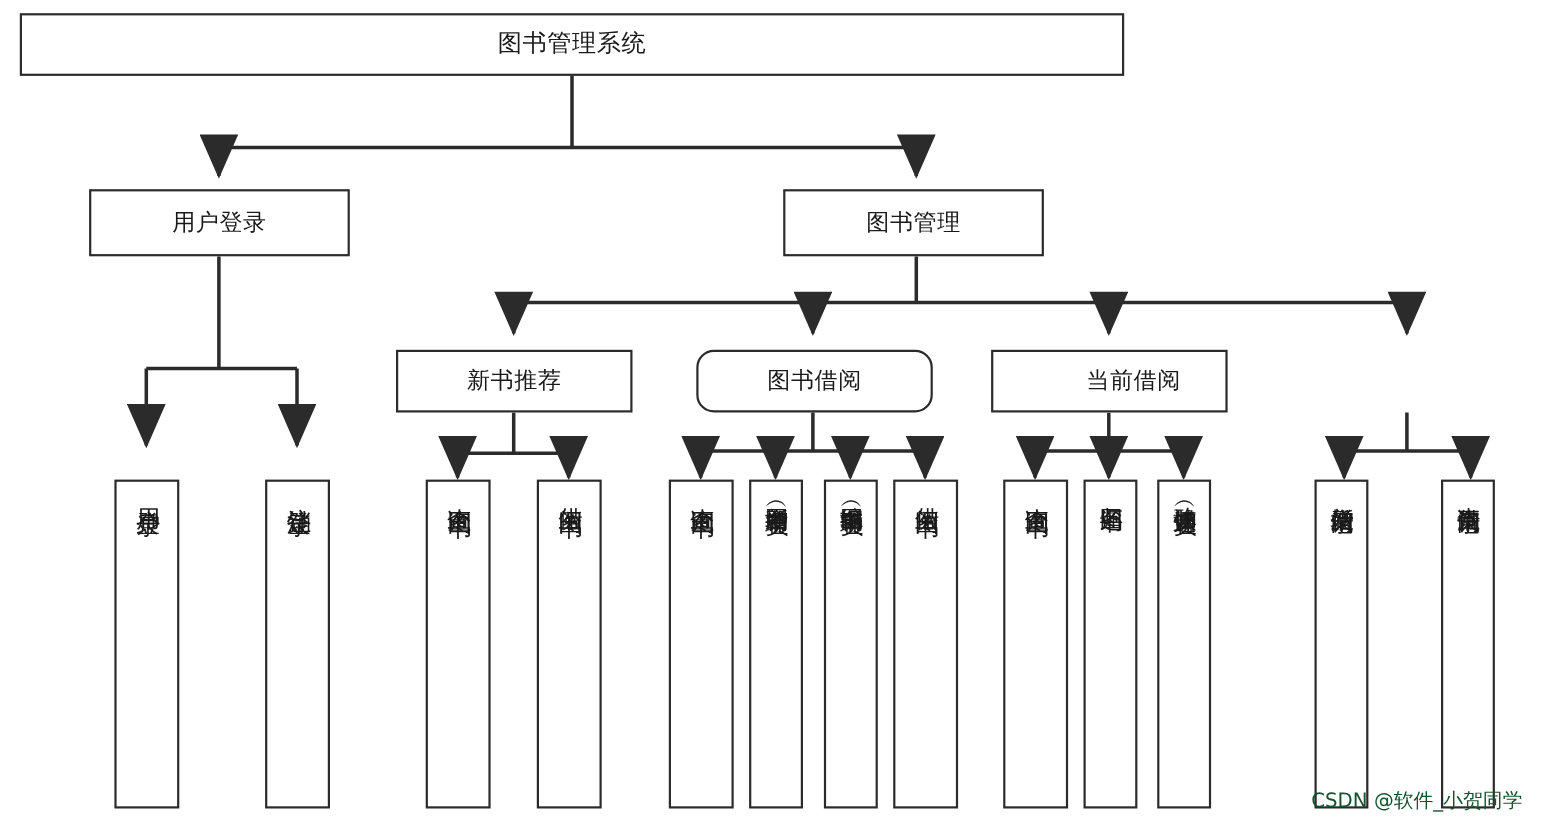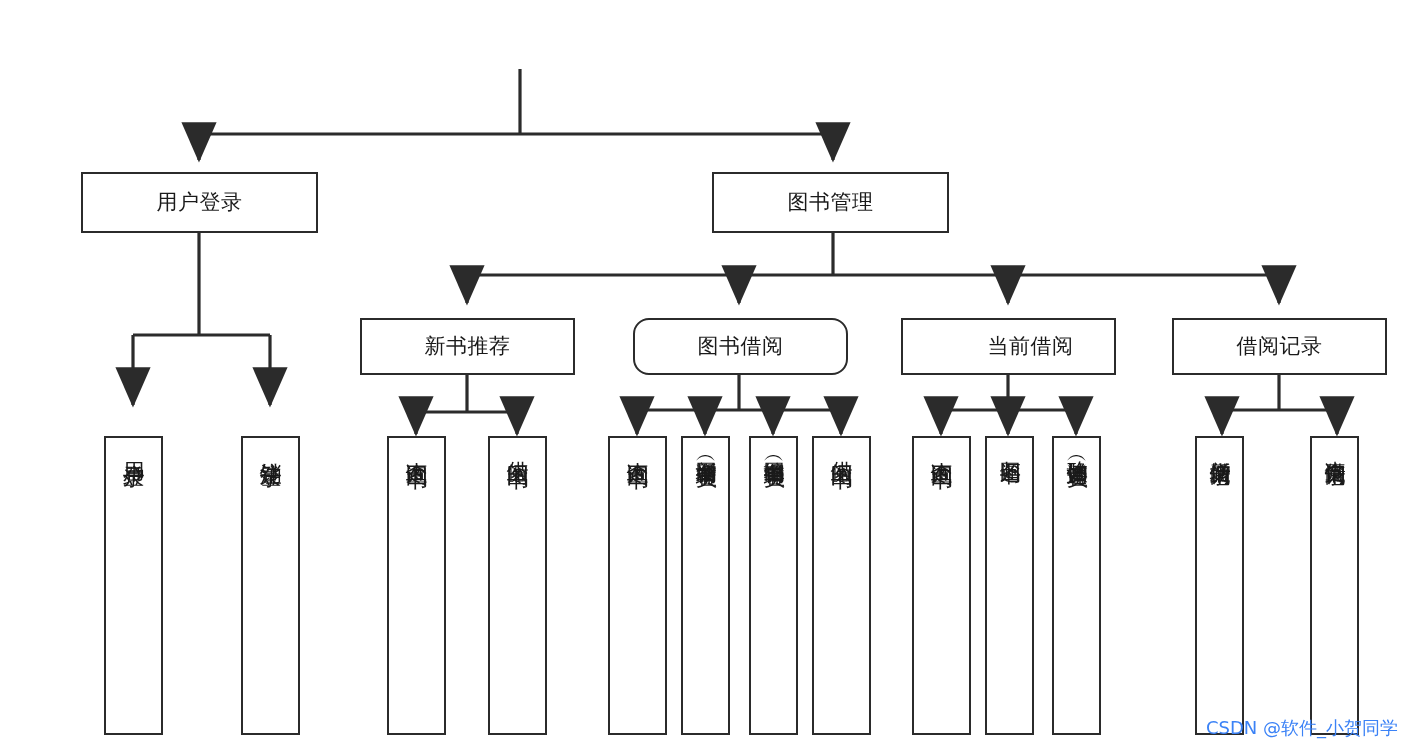--- a/index.html
+++ b/index.html
@@ -60,25 +60,24 @@
     line-height: 1.12;
     letter-spacing: 2px;
     white-space: nowrap;
   }
   .node.vert.narrow .label {
     font-size: 21px;
     letter-spacing: 1px;
   }
   .watermark {
     position: absolute;
-    color: #3b82f6;
+    color: #14532d;
     font-size: 18px;
     white-space: nowrap;
     font-family: "DejaVu Sans", "Liberation Sans", sans-serif;
-    margin-left: 14px;
   }
 </style>
 </head>
 <body>
 
 <div id="canvas">
 
   <svg class="wires" viewBox="0 0 1405 747" xmlns="http://www.w3.org/2000/svg">
     <defs>
       <marker id="arrow" viewBox="0 0 12 12" refX="6" refY="10" markerWidth="10" markerHeight="10" orient="auto-start-reverse">
@@ -126,20 +125,23 @@
       <path d="M 1008 410 L 1008 434" marker-end="url(#arrowdown)"></path>
       <path d="M 1076 410 L 1076 434" marker-end="url(#arrowdown)"></path>
 
       <path d="M 1279 375 L 1279 410"></path>
       <path d="M 1222 410 L 1337 410"></path>
       <path d="M 1222 410 L 1222 434" marker-end="url(#arrowdown)"></path>
       <path d="M 1337 410 L 1337 434" marker-end="url(#arrowdown)"></path>
     </g>
   </svg>
 
+  <div class="node horiz root" style="left:18px; top:12px; width:1004px; height:57px;">
+    <span class="label">图书管理系统</span>
+  </div>
 
   <div class="node horiz" style="left:81px; top:172px; width:237px; height:61px;">
     <span class="label">用户登录</span>
   </div>
 
   <div class="node horiz" style="left:712px; top:172px; width:237px; height:61px;">
     <span class="label">图书管理</span>
   </div>
 
   <div class="node horiz" style="left:360px; top:318px; width:215px; height:57px;">
@@ -147,23 +149,20 @@
   </div>
 
   <div class="node horiz" style="left:633px; top:318px; width:215px; height:57px;border-radius:16px;">
     <span class="label">图书借阅</span>
   </div>
 
   <div class="node horiz" style="left:901px; top:318px; width:215px; height:57px;padding-left:44px;">
     <span class="label">当前借阅</span>
   </div>
 
-  <div class="node horiz" style="left:1172px; top:318px; width:215px; height:57px;">
-    <span class="label">借阅记录</span>
-  </div>
 
   <div class="node vert" style="left:104px; top:436px; width:59px; height:299px;">
     <span class="label">用户登录</span>
   </div>
 
   <div class="node vert" style="left:241px; top:436px; width:59px; height:299px;">
     <span class="label">注销登录</span>
   </div>
 
   <div class="node vert" style="left:387px; top:436px; width:59px; height:299px;">

